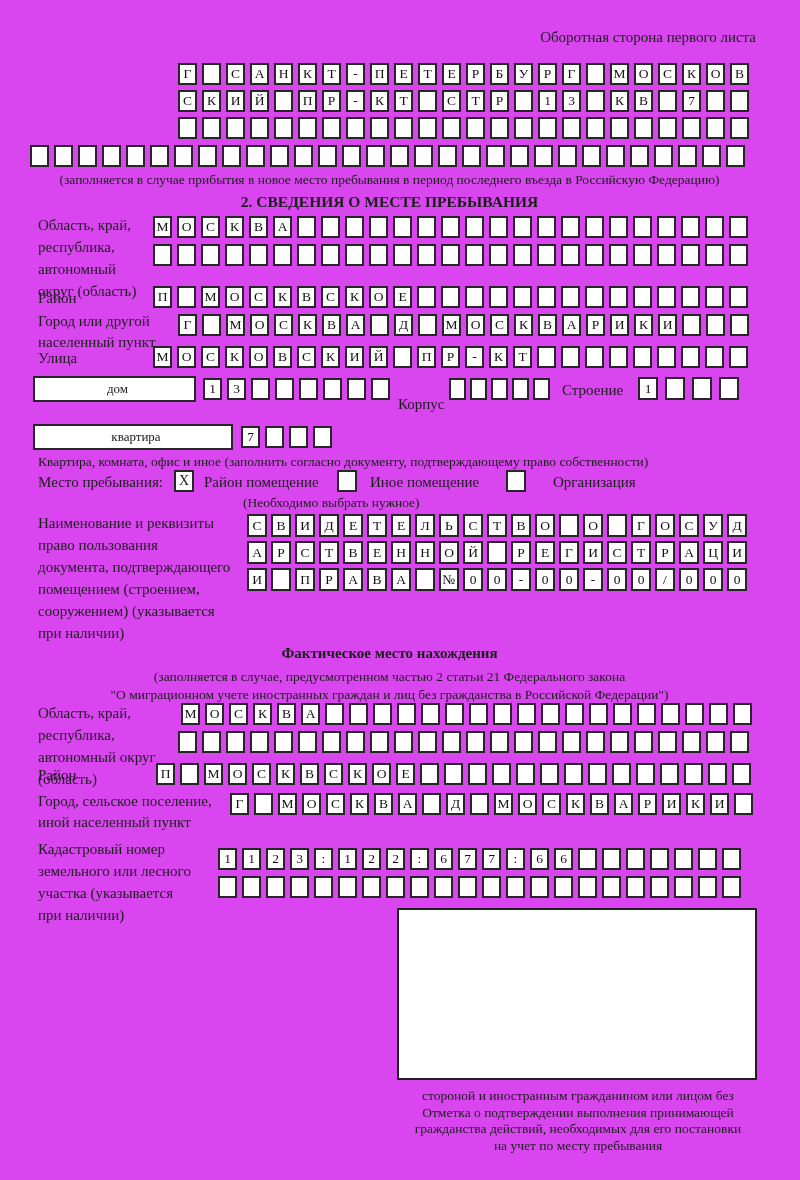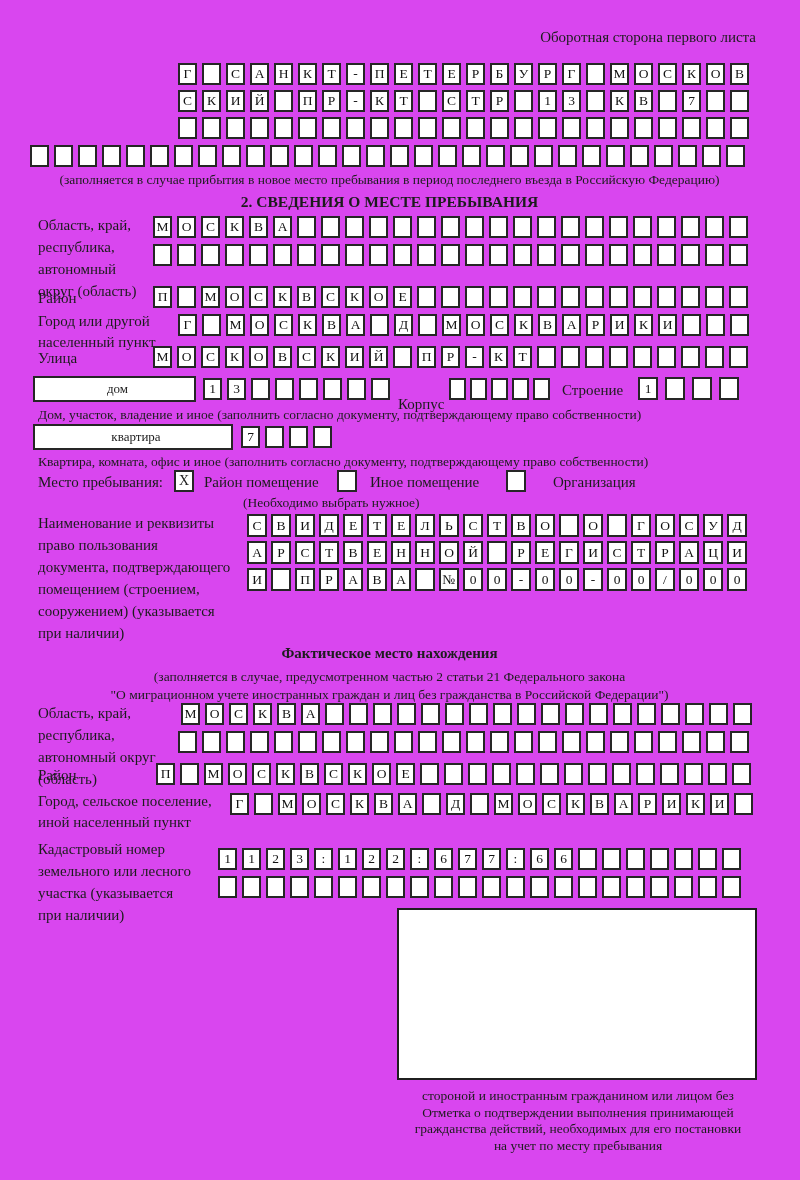--- a/index.html
+++ b/index.html
@@ -334,21 +334,20 @@
       <span class="cell"></span>
       <span class="cell"></span>
     </div>
   <div class="abs lbl" style="top:379px;left:562px;">Строение</div>
   <div class="abs cellrow wide" style="top:377px;left:638px;">
       <span class="cell">1</span>
       <span class="cell"></span>
       <span class="cell"></span>
       <span class="cell"></span>
     </div>
-  <div class="abs note" style="top:407px;left:38px;">Дом, участок, владение и иное (заполнить согласно документу, подтверждающему право собственности)</div>
 
   <div class="abs namedbox" style="top:424px;left:33px;width:200px;">квартира</div>
   <div class="abs cellrow" style="top:426px;left:241px;">
       <span class="cell">7</span>
       <span class="cell"></span>
       <span class="cell"></span>
       <span class="cell"></span>
     </div>
   <div class="abs note" style="top:454px;left:38px;">Квартира, комната, офис и иное (заполнить согласно документу, подтверждающему право собственности)</div>
 

